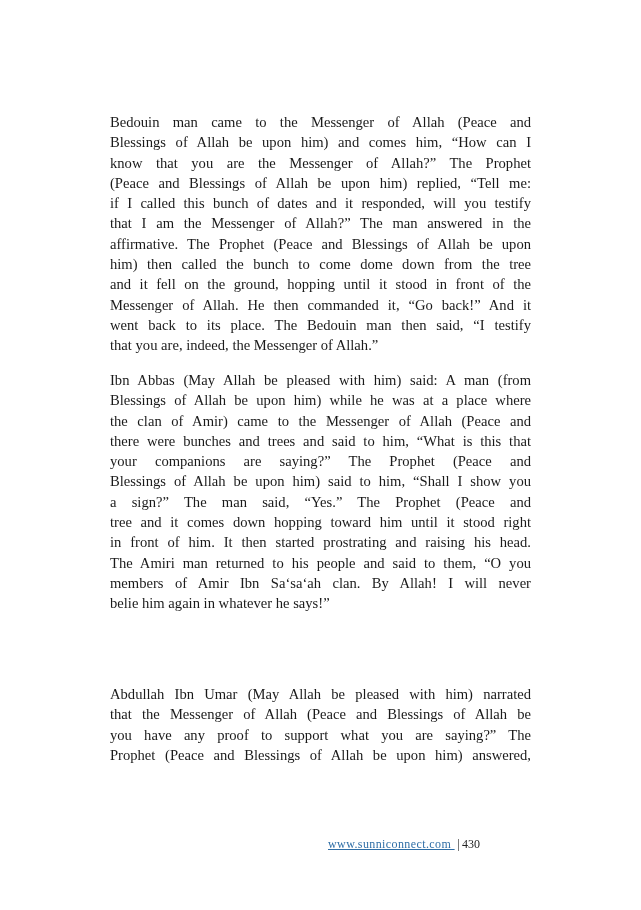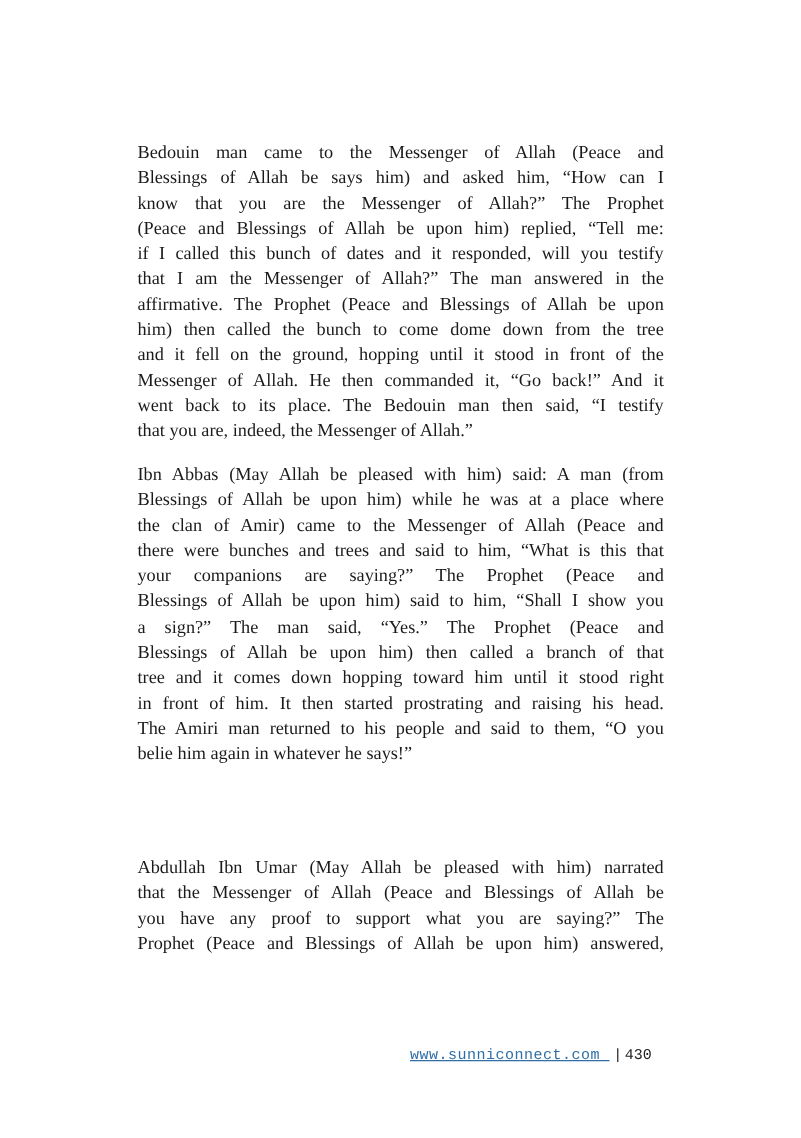--- a/index.html
+++ b/index.html
@@ -20,65 +20,65 @@
     text-align: justify;
     text-align-last: justify;
     white-space: nowrap;
     height: 20.3px;
   }
   .line.last { text-align-last: left; }
   .footer {
     position: absolute;
     top: 837px;
     left: 328px;
-    font-family: Liberation Mono, monospace;
+    font-family: Liberation Serif, serif;
     font-size: 12px;
     color: #222;
     white-space: nowrap;
   }
   .footer a {
     color: #2f6ea6;
     text-decoration: underline;
     text-decoration-color: #2f6ea6;
     letter-spacing: 0.4px;
   }
   .footer .sep { margin-left: 3px; margin-right: 2px; }
 </style>
 </head>
 <body>
 
 <div class="page">
 
   <div class="para" style="top:112px;">
     <span class="line">Bedouin man came to the Messenger of Allah (Peace and</span>
-    <span class="line">Blessings of Allah be says him) and asked him, “How can I</span>
+    <span class="line">Blessings of Allah be upon him) and comes him, “How can I</span>
     <span class="line">know that you are the Messenger of Allah?” The Prophet</span>
     <span class="line">(Peace and Blessings of Allah be upon him) replied, “Tell me:</span>
     <span class="line">if I called this bunch of dates and it responded, will you testify</span>
     <span class="line">that I am the Messenger of Allah?” The man answered in the</span>
     <span class="line">affirmative. The Prophet (Peace and Blessings of Allah be upon</span>
     <span class="line">him) then called the bunch to come dome down from the tree</span>
     <span class="line">and it fell on the ground, hopping until it stood in front of the</span>
     <span class="line">Messenger of Allah. He then commanded it, “Go back!” And it</span>
     <span class="line">went back to its place. The Bedouin man then said, “I testify</span>
     <span class="line last">that you are, indeed, the Messenger of Allah.”</span>
   </div>
 
   <div class="para" style="top:370px;">
     <span class="line">Ibn Abbas (May Allah be pleased with him) said: A man (from</span>
     <span class="line">Blessings of Allah be upon him) while he was at a place where</span>
     <span class="line">the clan of Amir) came to the Messenger of Allah (Peace and</span>
     <span class="line">there were bunches and trees and said to him, “What is this that</span>
     <span class="line">your companions are saying?” The Prophet (Peace and</span>
     <span class="line">Blessings of Allah be upon him) said to him, “Shall I show you</span>
     <span class="line">a sign?” The man said, “Yes.” The Prophet (Peace and</span>
-    <span class="line">Blessings of Allah be upon him) then called a branch of that</span>
     <span class="line">tree and it comes down hopping toward him until it stood right</span>
     <span class="line">in front of him. It then started prostrating and raising his head.</span>
     <span class="line">The Amiri man returned to his people and said to them, “O you</span>
+    <span class="line">members of Amir Ibn Sa‘sa‘ah clan. By Allah! I will never</span>
     <span class="line last">belie him again in whatever he says!”</span>
   </div>
 
   <div class="para" style="top:684px;">
     <span class="line">Abdullah Ibn Umar (May Allah be pleased with him) narrated</span>
     <span class="line">that the Messenger of Allah (Peace and Blessings of Allah be</span>
     <span class="line">you have any proof to support what you are saying?” The</span>
     <span class="line">Prophet (Peace and Blessings of Allah be upon him) answered,</span>
   </div>
 

